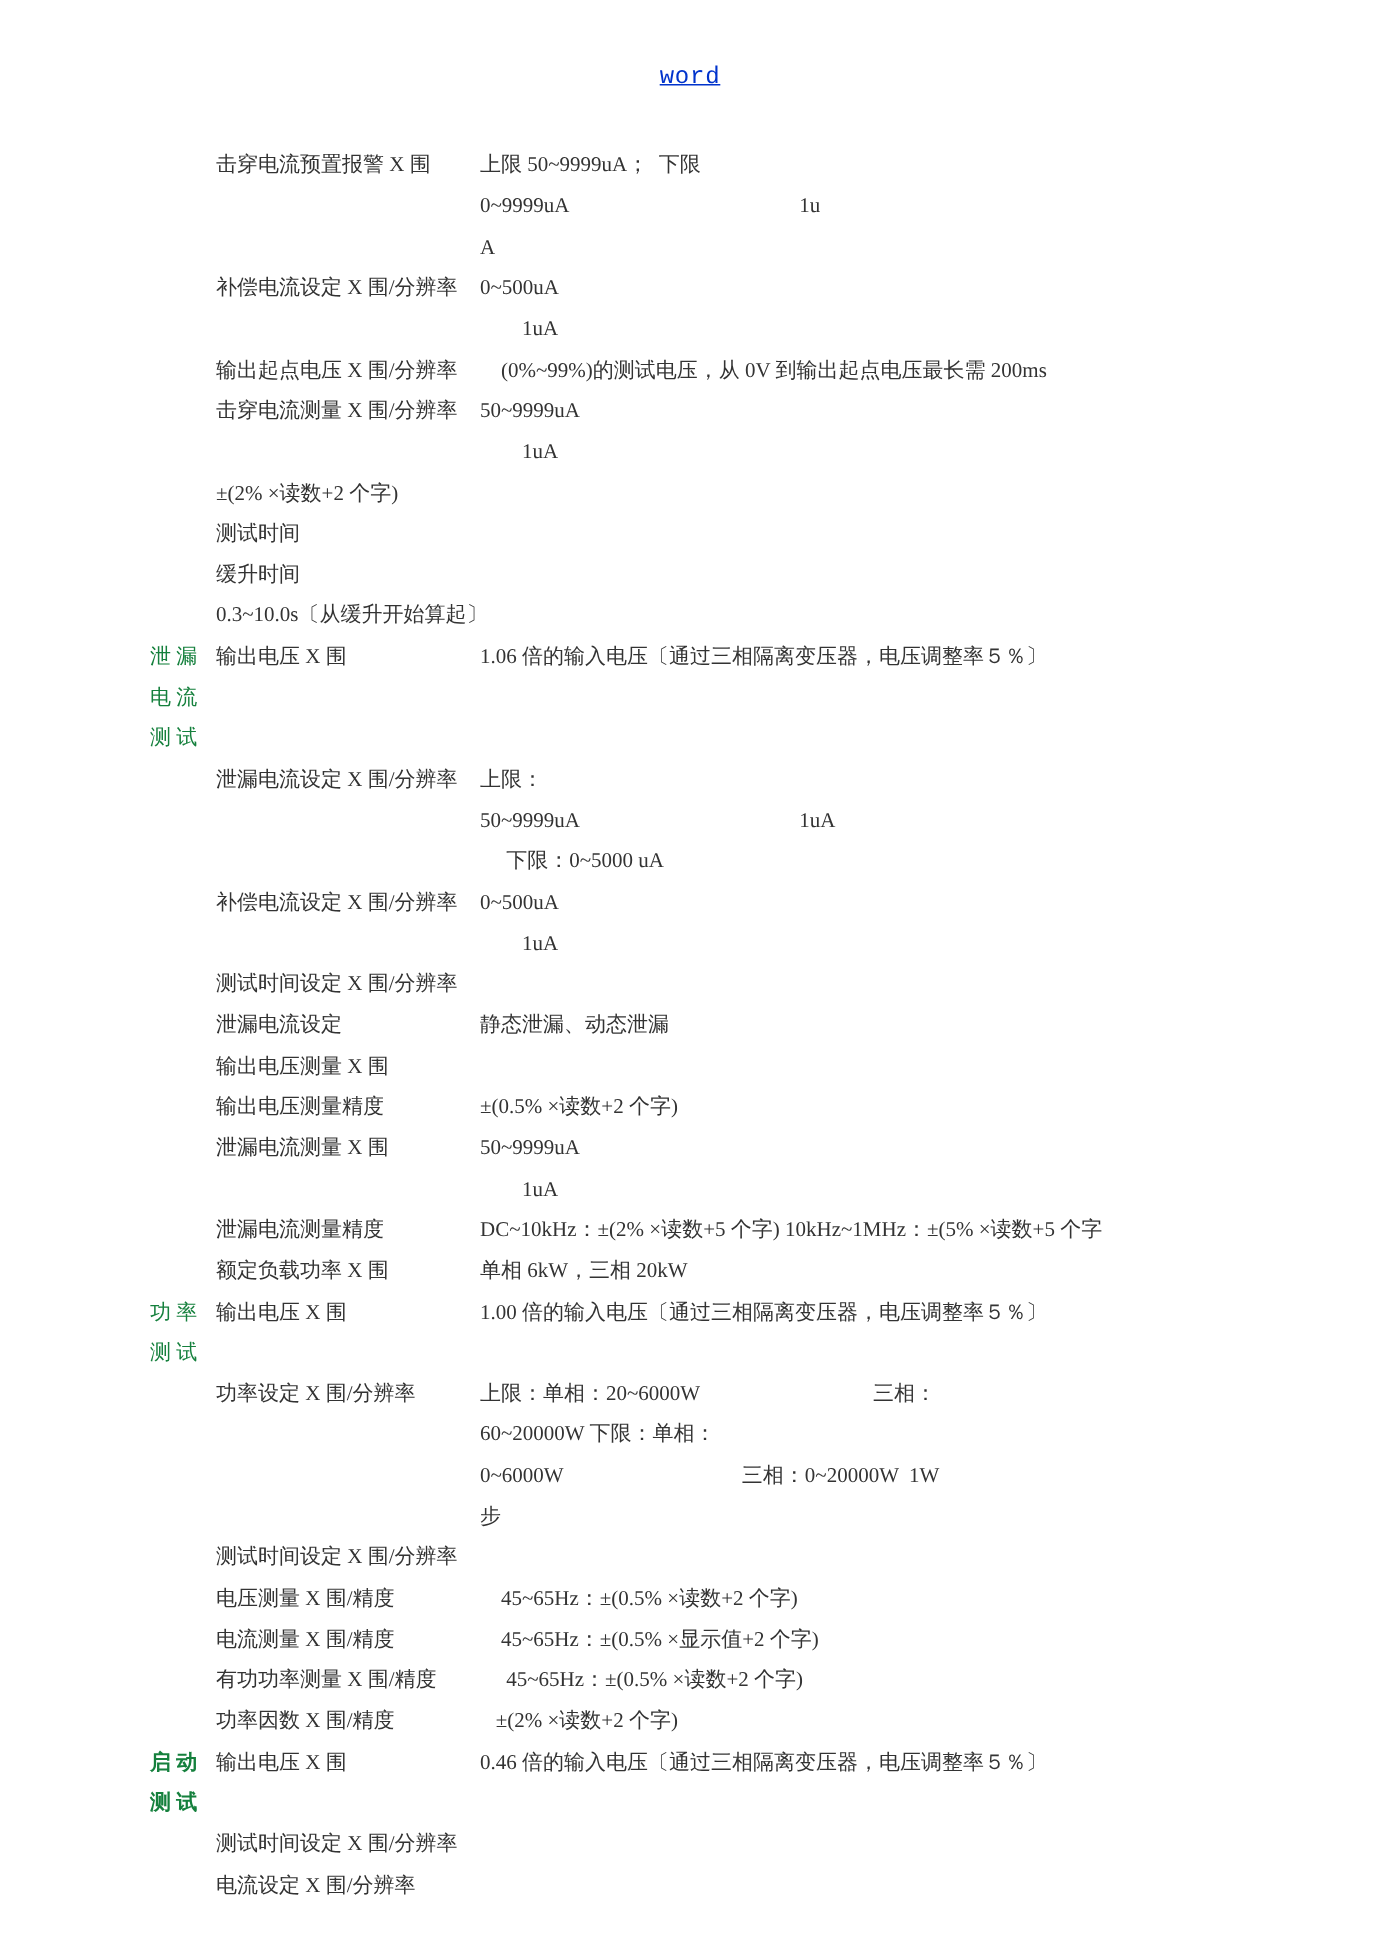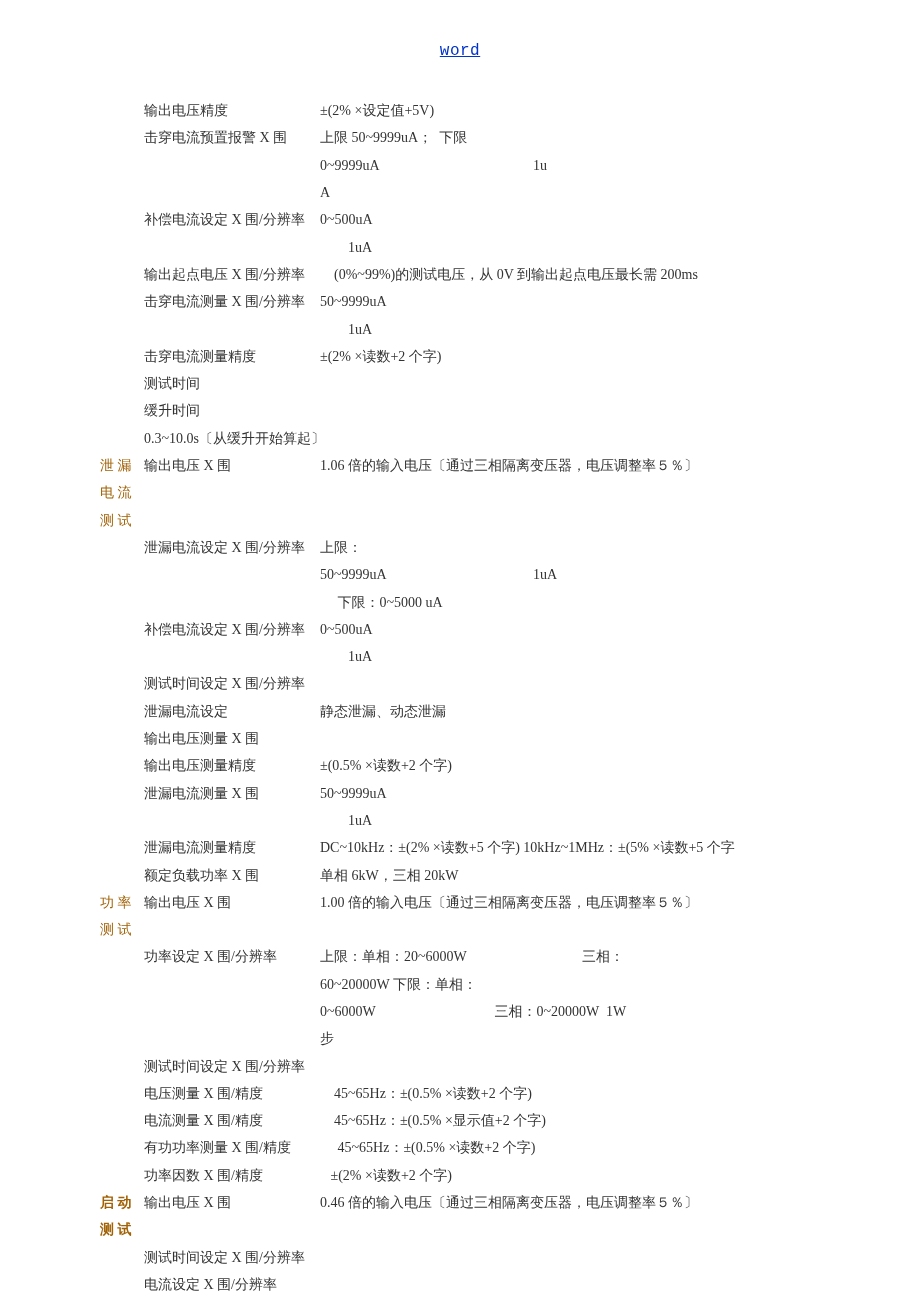--- a/index.html
+++ b/index.html
@@ -35,21 +35,21 @@
   .row {
     display:flex;
     align-items:flex-start;
   }
   .cat {
     width:40px;
     margin-left:-40px;
     padding-right:4px;
     flex:0 0 40px;
     font-size:14px;
-    color:#a16207;
+    color:#15803d;
   }
   .label {
     width:170px;
     flex:0 0 170px;
     padding-right:6px;
   }
   .value {
     flex:1;
     white-space:pre-wrap;
   }
@@ -58,25 +58,20 @@
 <body>
 
 <div class="page">
   <div class="header">
     <a href="#">word</a>
   </div>
 
   <div class="table-wrap" id="table-wrap">
       <div class="row">
         <div class="cat"></div>
-        <div class="label">输出电压精度</div>
-        <div class="value">±(2% ×设定值+5V)</div>
-      </div>
-      <div class="row">
-        <div class="cat"></div>
         <div class="label">击穿电流预置报警 X 围</div>
         <div class="value">上限 50~9999uA；  下限
 0~9999uA                                            1u
 A</div>
       </div>
       <div class="row">
         <div class="cat"></div>
         <div class="label">补偿电流设定 X 围/分辨率</div>
         <div class="value">0~500uA
         1uA</div>
@@ -87,21 +82,20 @@
         <div class="value">    (0%~99%)的测试电压，从 0V 到输出起点电压最长需 200ms</div>
       </div>
       <div class="row">
         <div class="cat"></div>
         <div class="label">击穿电流测量 X 围/分辨率</div>
         <div class="value">50~9999uA
         1uA</div>
       </div>
       <div class="row">
         <div class="cat"></div>
-        <div class="label">击穿电流测量精度</div>
         <div class="value">±(2% ×读数+2 个字)</div>
       </div>
       <div class="row">
         <div class="cat"></div>
         <div class="label">测试时间</div>
         <div class="value"></div>
       </div>
       <div class="row">
         <div class="cat"></div>
         <div class="label">缓升时间</div>

